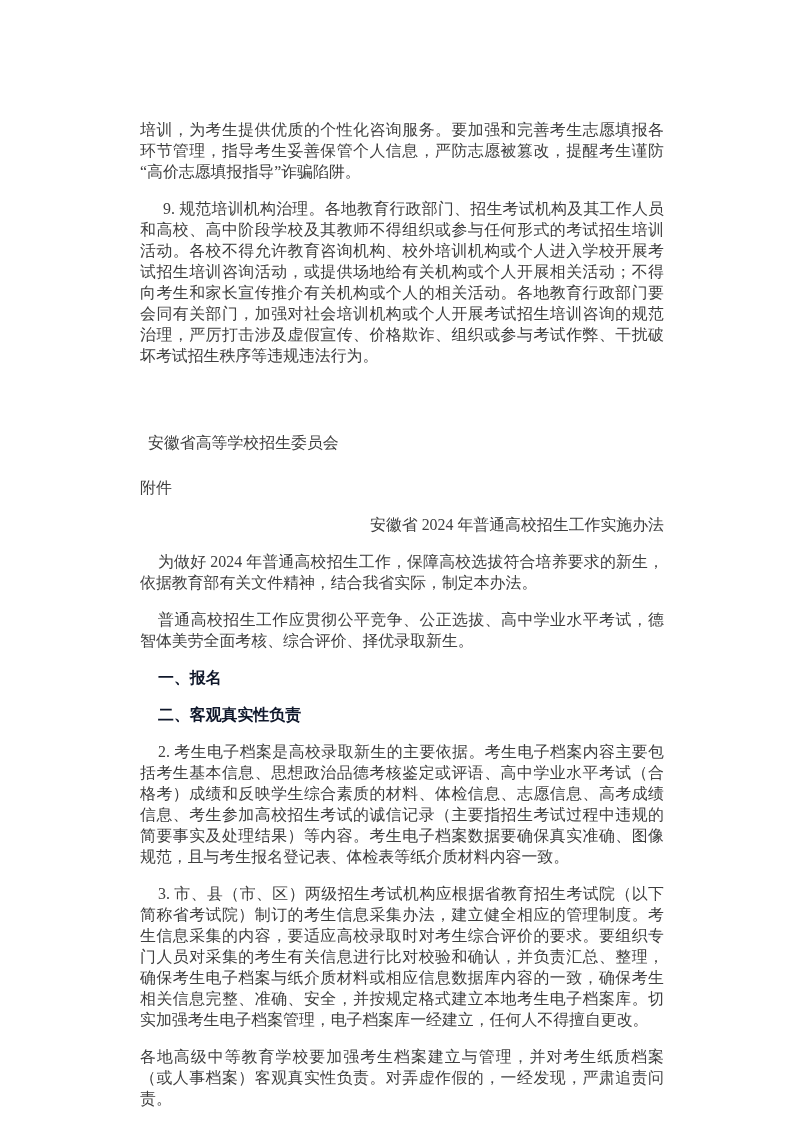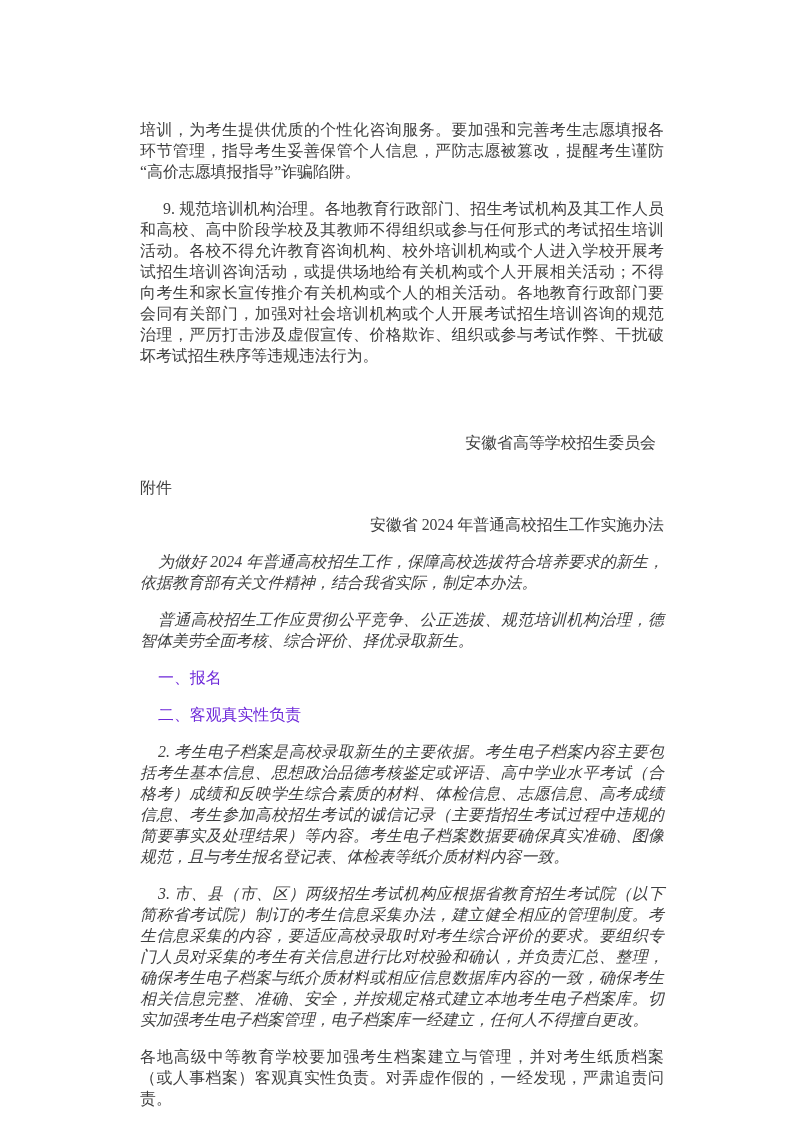--- a/index.html
+++ b/index.html
@@ -22,29 +22,29 @@
     position: absolute;
     left: 116px;
     top: 95px;
     width: 556px;
     font-size: 15.9px;
     line-height: 21px;
     color: #3e3e3e;
     text-align: justify;
   }
   .content p { margin: 0; }
-  .indent { text-indent: 18px; font-style: italic; }
+  .indent { text-indent: 18px; }
   .indent-wide { text-indent: 23px; }
   .heading {
-    font-weight: normal;
-    color: #6d28d9;
+    font-weight: bold;
+    color: #0f172a;
     text-indent: 18px;
     font-family: "Liberation Sans", "DejaVu Sans", sans-serif;
   }
-  .sign-block { margin-top: 42px; text-align: right; }
+  .sign-block { margin-top: 42px; }
   .attach-label { margin-top: 22px; }
   .doc-title { margin-top: 20px; text-align: right; }
   .body-start { margin-top: 19px; }
 </style>
 </head>
 <body>
 
 <div class="page">
   <div class="content">
 
@@ -55,21 +55,21 @@
     <div class="sign-block">
       <p>安徽省高等学校招生委员会</p>
     </div>
 
     <p class="attach-label">附件</p>
 
     <p class="doc-title">安徽省 2024 年普通高校招生工作实施办法</p>
 
     <p class="indent body-start">为做好 2024 年普通高校招生工作，保障高校选拔符合培养要求的新生，依据教育部有关文件精神，结合我省实际，制定本办法。</p>
 
-    <p class="indent">普通高校招生工作应贯彻公平竞争、公正选拔、规范培训机构治理，德智体美劳全面考核、综合评价、择优录取新生。</p>
+    <p class="indent">普通高校招生工作应贯彻公平竞争、公正选拔、高中学业水平考试，德智体美劳全面考核、综合评价、择优录取新生。</p>
 
     <p class="heading">一、报名</p>
 
 
     <p class="heading">二、客观真实性负责</p>
 
     <p class="indent">2. 考生电子档案是高校录取新生的主要依据。考生电子档案内容主要包括考生基本信息、思想政治品德考核鉴定或评语、高中学业水平考试（合格考）成绩和反映学生综合素质的材料、体检信息、志愿信息、高考成绩信息、考生参加高校招生考试的诚信记录（主要指招生考试过程中违规的简要事实及处理结果）等内容。考生电子档案数据要确保真实准确、图像规范，且与考生报名登记表、体检表等纸介质材料内容一致。</p>
 
     <p class="indent">3. 市、县（市、区）两级招生考试机构应根据省教育招生考试院（以下简称省考试院）制订的考生信息采集办法，建立健全相应的管理制度。考生信息采集的内容，要适应高校录取时对考生综合评价的要求。要组织专门人员对采集的考生有关信息进行比对校验和确认，并负责汇总、整理，确保考生电子档案与纸介质材料或相应信息数据库内容的一致，确保考生相关信息完整、准确、安全，并按规定格式建立本地考生电子档案库。切实加强考生电子档案管理，电子档案库一经建立，任何人不得擅自更改。</p>
 

